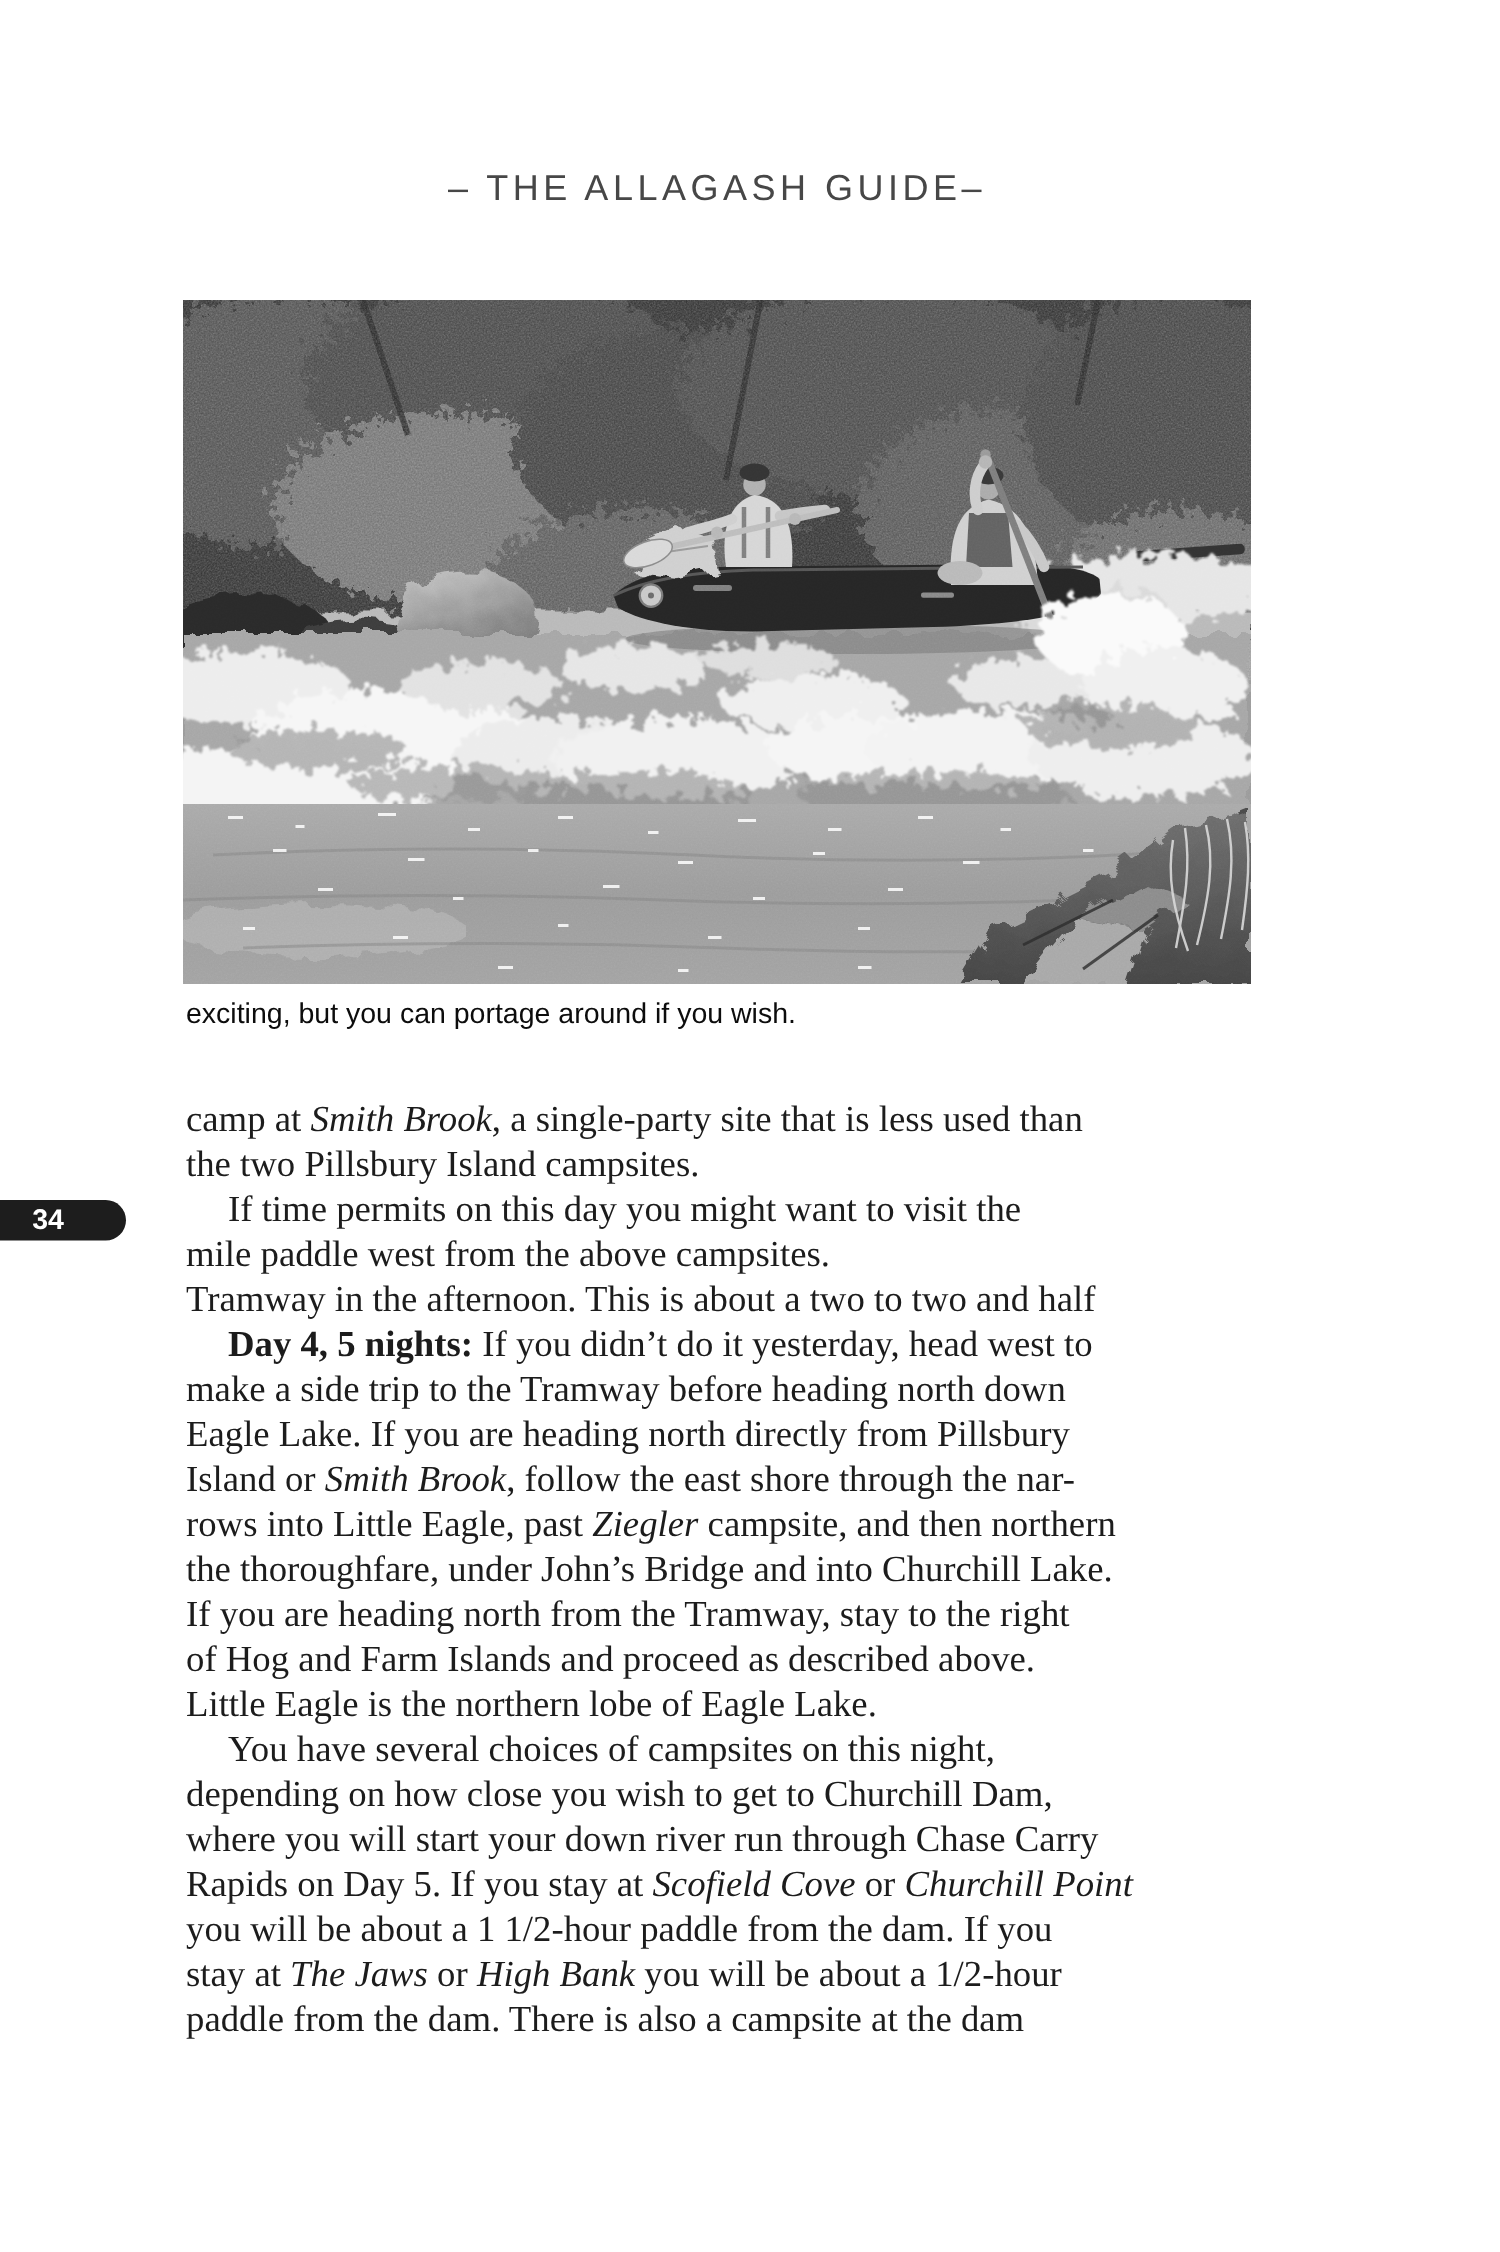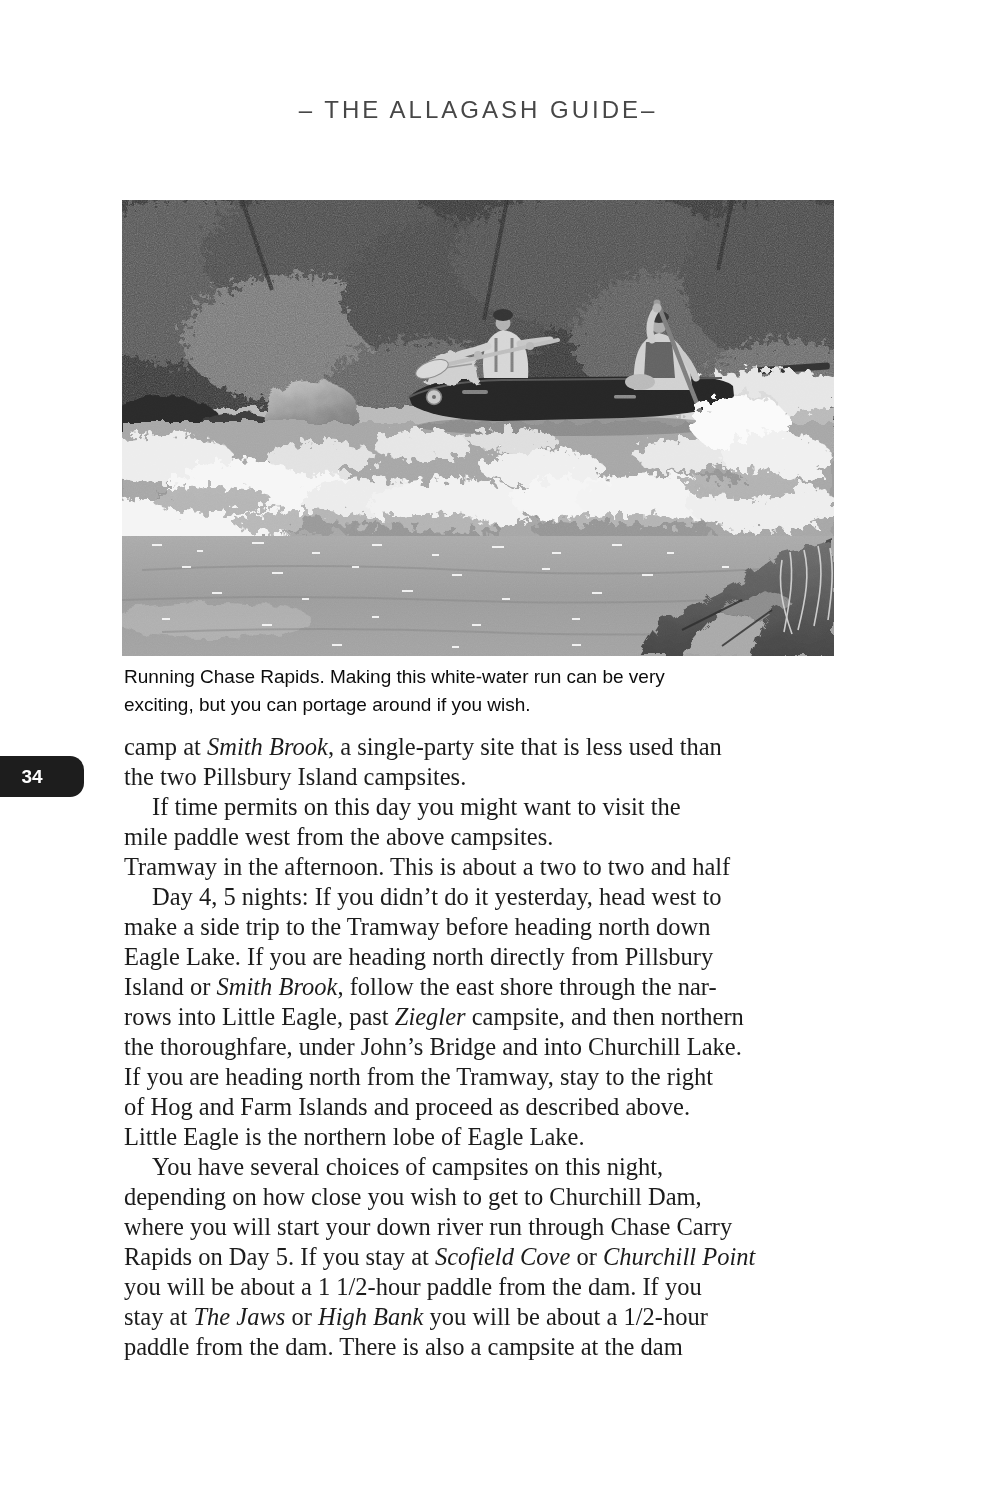--- a/index.html
+++ b/index.html
@@ -1,33 +1,33 @@
 <!DOCTYPE html>
 <html><head>
 <meta charset="utf-8">
 <style>
   html,body{margin:0;padding:0;background:#ffffff;}
   .page{position:relative;width:1000px;height:1501px;background:#ffffff;overflow:hidden;
         font-family:"Liberation Serif",serif;}
-  .running-head{position:absolute;left:122px;top:96px;width:712px;text-align:center;
+  .running-head{position:absolute;left:122px;top:112px;width:712px;text-align:center;
         font-family:"Liberation Sans",sans-serif;font-size:24px;font-weight:400;
         letter-spacing:3px;color:#474747;white-space:nowrap;}
   .photo{position:absolute;left:122px;top:200px;width:712px;height:456px;background:#9b9b9b;overflow:hidden;}
   .photo svg{display:block;}
   .caption{position:absolute;left:124px;top:663px;font-family:"Liberation Sans",sans-serif;
         font-size:19px;line-height:28px;color:#0c0c0c;white-space:nowrap;}
-  .pagetab{position:absolute;left:0;top:756px;width:84px;height:41px;background:#1d1d1d;
+  .pagetab{position:absolute;left:0;top:800px;width:84px;height:27px;background:#1d1d1d;
         border-radius:0 14px 14px 0;color:#ffffff;font-family:"Liberation Sans",sans-serif;
         font-weight:bold;font-size:19px;display:flex;align-items:center;justify-content:center;
         padding-right:20px;box-sizing:border-box;}
   .body{position:absolute;left:124px;top:732px;font-size:24.5px;line-height:30px;color:#1c1c1c;}
   .bodyline{white-space:nowrap;}
   .bodyline.indent{padding-left:28px;}
   .it{font-style:italic;}
-  .bd{font-weight:normal;}
+  .bd{font-weight:bold;}
 </style>
 </head>
 <body>
 
 <div class="page">
 
   <div class="running-head">– THE ALLAGASH GUIDE–</div>
 
   <div class="photo" title="Two canoeists wearing caps and life vests paddle a dark canoe through white-water rapids; dark forested shoreline and a large boulder behind them, foaming waves and rocks in the foreground">
     <svg width="712" height="456" viewBox="0 0 712 456" xmlns="http://www.w3.org/2000/svg">
@@ -215,21 +215,20 @@
         <path d="M692,426 C698,396 702,372 696,346"></path>
         <path d="M706,420 C710,392 712,370 708,348"></path>
         <path d="M670,434 C660,406 656,384 660,360"></path>
       </g>
 
       <rect x="0" y="0" width="712" height="456" filter="url(#grainF)" opacity="0.13" style="mix-blend-mode:overlay"></rect>
     </svg>
   </div>
 
   <div class="caption">
-    <div>Running Chase Rapids. Making this white-water run can be very</div>
     <div>exciting, but you can portage around if you wish.</div>
   </div>
 
   <div class="pagetab">
     <span>34</span>
   </div>
 
   <div class="body">
       <div class="bodyline"><span>camp at </span><span class="it">Smith Brook</span><span>, a single-party site that is less used than</span></div>
       <div class="bodyline"><span>the two Pillsbury Island campsites.</span></div>

